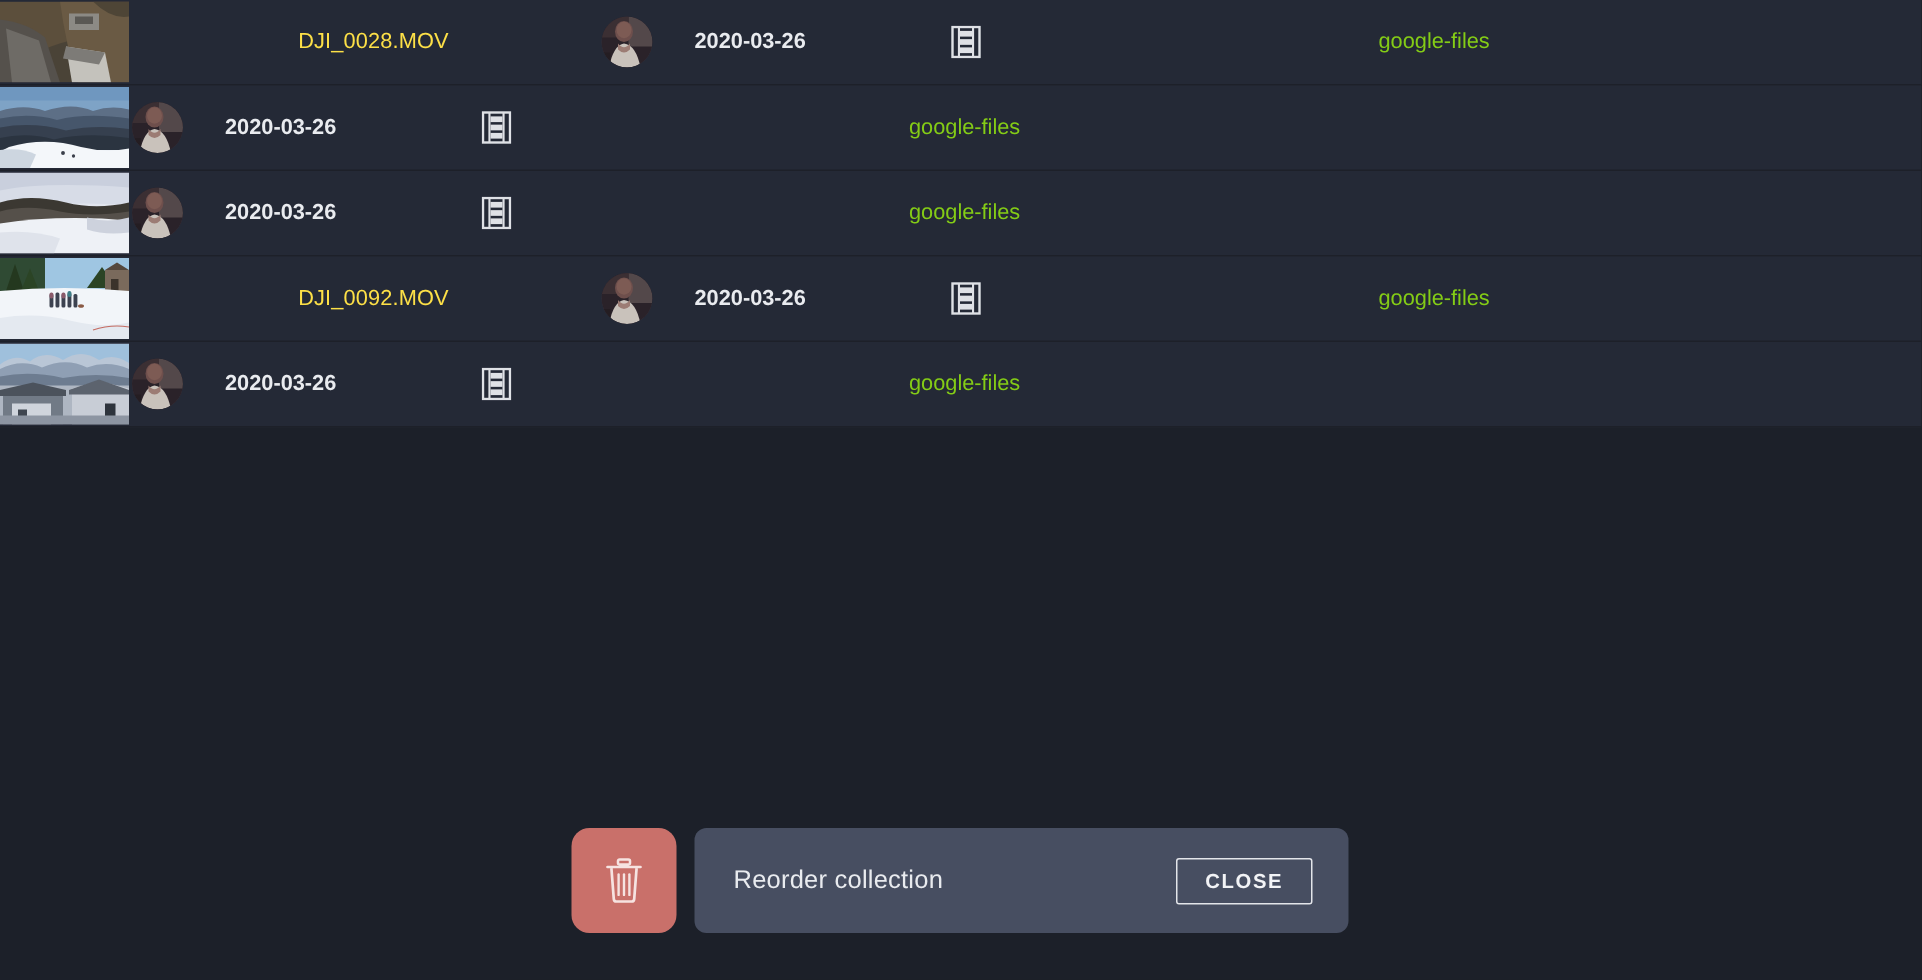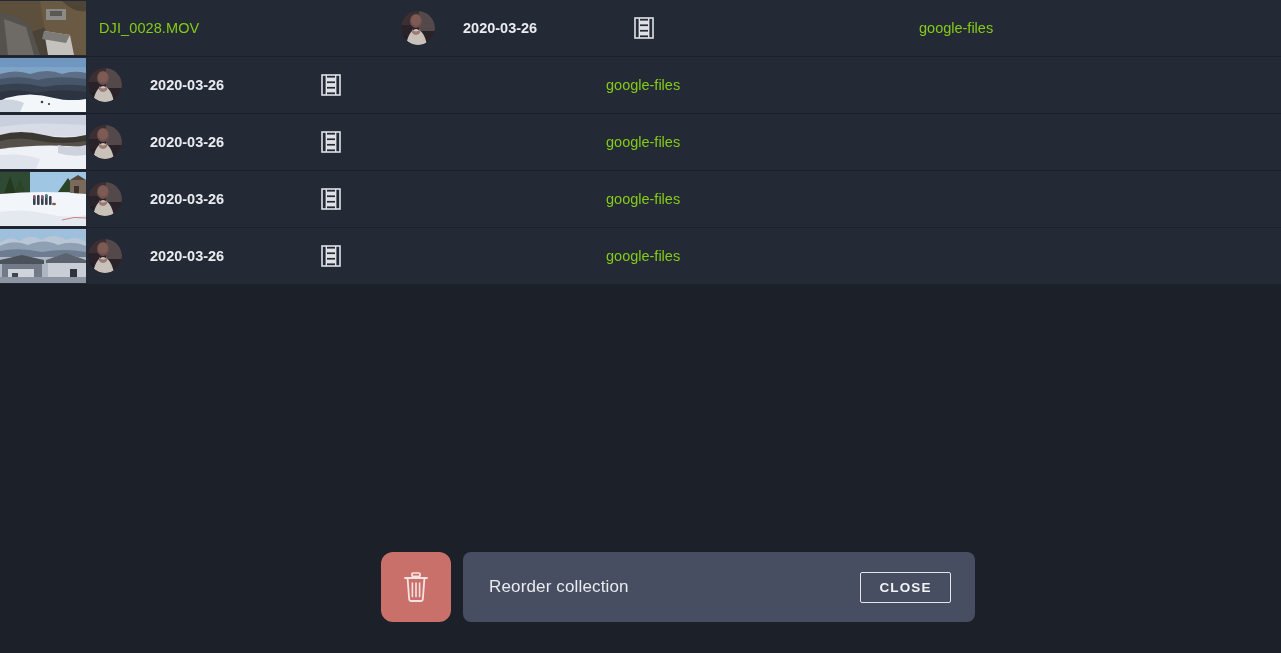--- a/index.html
+++ b/index.html
@@ -43,23 +43,24 @@
     position: relative;
     background: #2a2f3c;
   }
   .thumb svg { display: block; width: 86px; height: 54px; }
 
   .file-name {
     margin-left: 13px;
     width: 300px;
     font-size: 14.5px;
     letter-spacing: .1px;
-    color: #84cc16;
+    color: #fde047;
     white-space: nowrap;
     overflow: hidden;
+    text-align: center;
   }
 
   .avatar {
     width: 34px;
     height: 34px;
     border-radius: 50%;
     overflow: hidden;
     flex: 0 0 34px;
     margin-left: 2px;
     background: #3a3038;
@@ -108,21 +109,21 @@
     background: #c9706a;
     border: none;
     display: flex;
     align-items: center;
     justify-content: center;
     cursor: pointer;
     flex: 0 0 70px;
   }
 
   .snackbar {
-    width: 512px;
+    width: 436px;
     height: 70px;
     border-radius: 8px;
     background: #474e61;
     display: flex;
     align-items: center;
     padding: 0 24px 0 26px;
   }
 
   .snackbar-text {
     font-size: 17px;
@@ -322,20 +323,21 @@
         <g fill="#8a5a6a">
           <rect x="33" y="23" width="2.6" height="4" rx="1.2"></rect>
           <rect x="41" y="23" width="2.6" height="4" rx="1.2"></rect>
         </g>
         <rect x="45" y="22" width="2.6" height="4" rx="1.2" fill="#3f7f88"></rect>
         <ellipse cx="54" cy="32" rx="2" ry="1.2" fill="#8a5a45"></ellipse>
         <path d="M0 40 Q24 36 48 42 Q68 47 86 43 L86 54 L0 54 Z" fill="#e4e9f0"></path>
         <path d="M62 48 Q74 44 86 46" stroke="#c46a60" stroke-width="0.8" fill="none"></path>
       </svg>
     </div>
+    <div class="file-name">DJI_0092.MOV</div>
     <div class="avatar">
       <svg viewBox="0 0 34 34">
         <defs>
             <clipPath id="av4">
               <circle cx="17" cy="17" r="17"></circle>
             </clipPath>
           </defs>
         <g clip-path="url(#av4)">
           <rect width="34" height="34" fill="#2a2229"></rect>
           <rect x="18" y="0" width="16" height="20" fill="#53484a"></rect>

